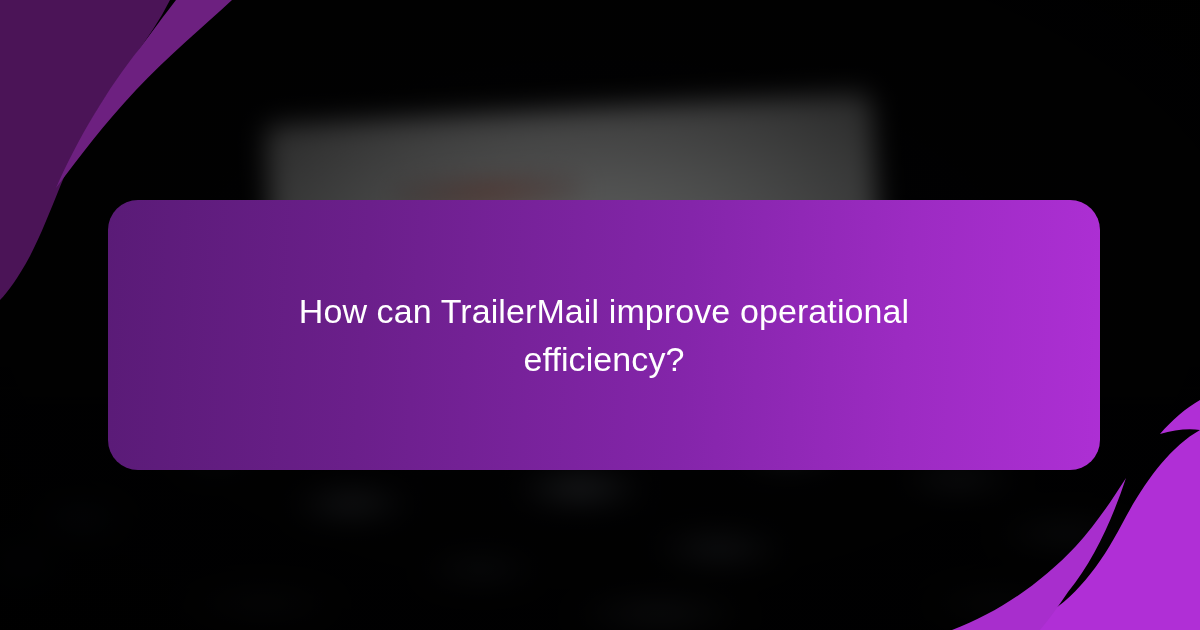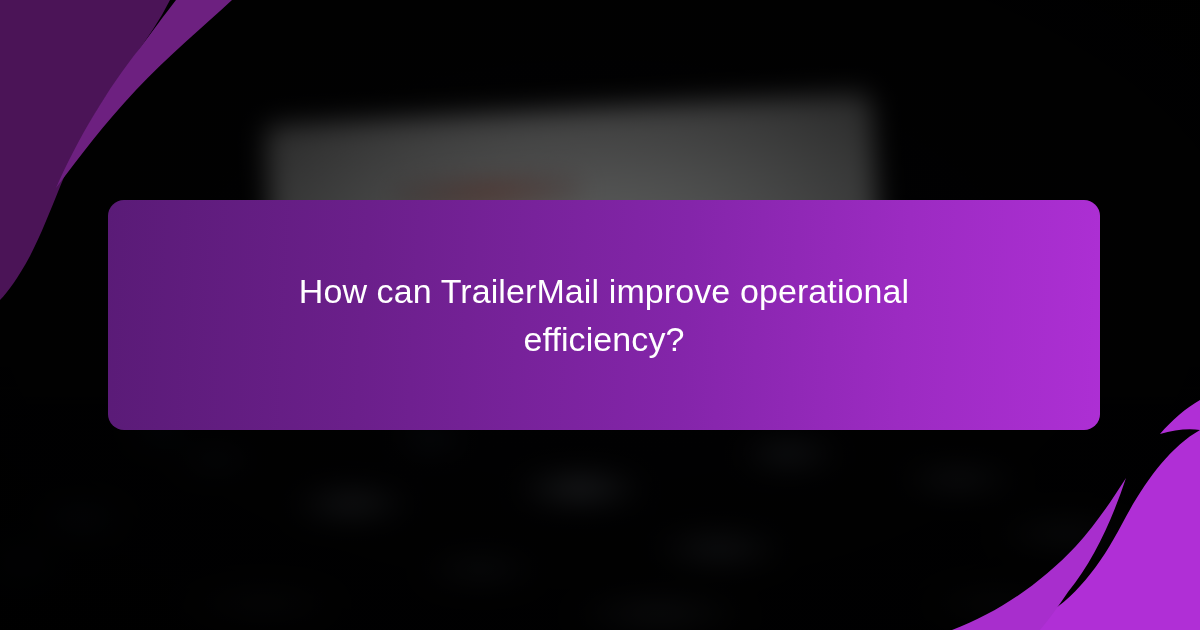--- a/index.html
+++ b/index.html
@@ -105,22 +105,22 @@
     pointer-events: none;
   }
   .corner-deco svg { display: block; }
 
   
   .question-card {
     position: absolute;
     left: 108px;
     top: 200px;
     width: 992px;
-    height: 230px;
-    border-radius: 16px;
+    height: 270px;
+    border-radius: 30px;
     background: linear-gradient(93deg, #5a1b77 0%, #6b1f8b 26%, #8425aa 58%, #9c2bc2 80%, #ad2fd4 100%);
     display: flex;
     align-items: center;
     justify-content: center;
     box-sizing: border-box;
     padding: 0 70px;
   }
 
   .question-text {
     color: #ffffff;

